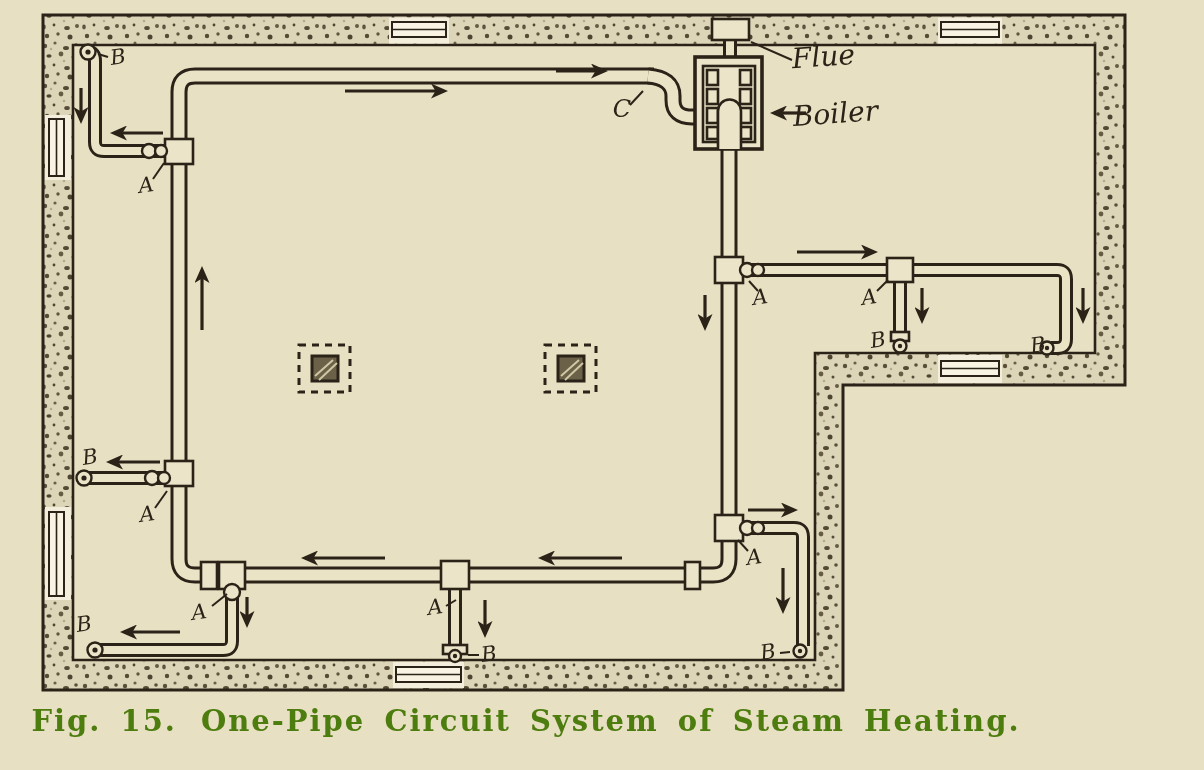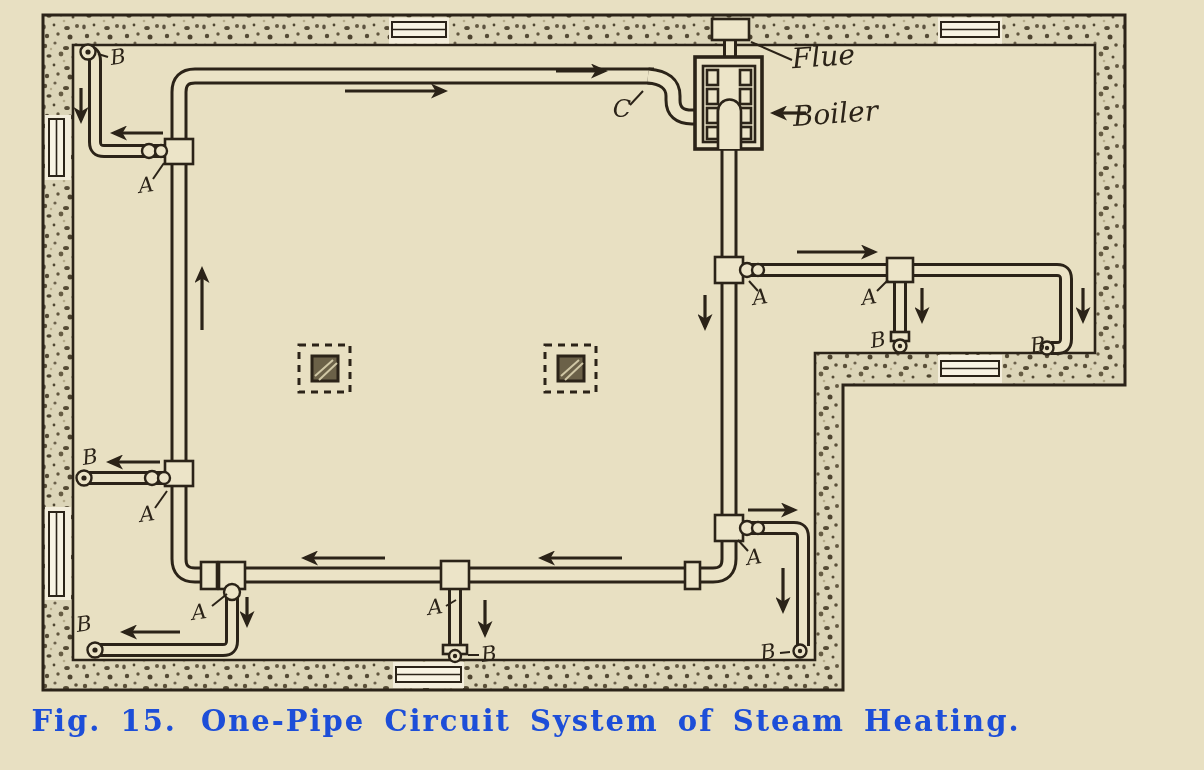--- a/index.html
+++ b/index.html
@@ -23,21 +23,21 @@
   .script-lg{font:italic 28px "DejaVu Serif", serif;fill:#2b2318;}
   .script-md{font:italic 24px "DejaVu Serif", serif;fill:#2b2318;}
   .script-sm{font:italic 21px "DejaVu Serif", serif;fill:#2b2318;}
   .wline{stroke:#2b2318;fill:none;}
   #caption{
     position:absolute;left:0;top:704px;width:1052px;
     text-align:center;
     font-family:"DejaVu Serif", serif;
     font-weight:bold;
     font-size:29px;
-    color:#1d4ed8;
+    color:#4d7c0f;
     letter-spacing:2px;
     word-spacing:7px;
   }
   #caption .figno{margin-right:24px;}
 </style>
 </head>
 <body>
 
 <div id="stage">
 <svg width="1204" height="770" viewBox="0 0 1204 770">

